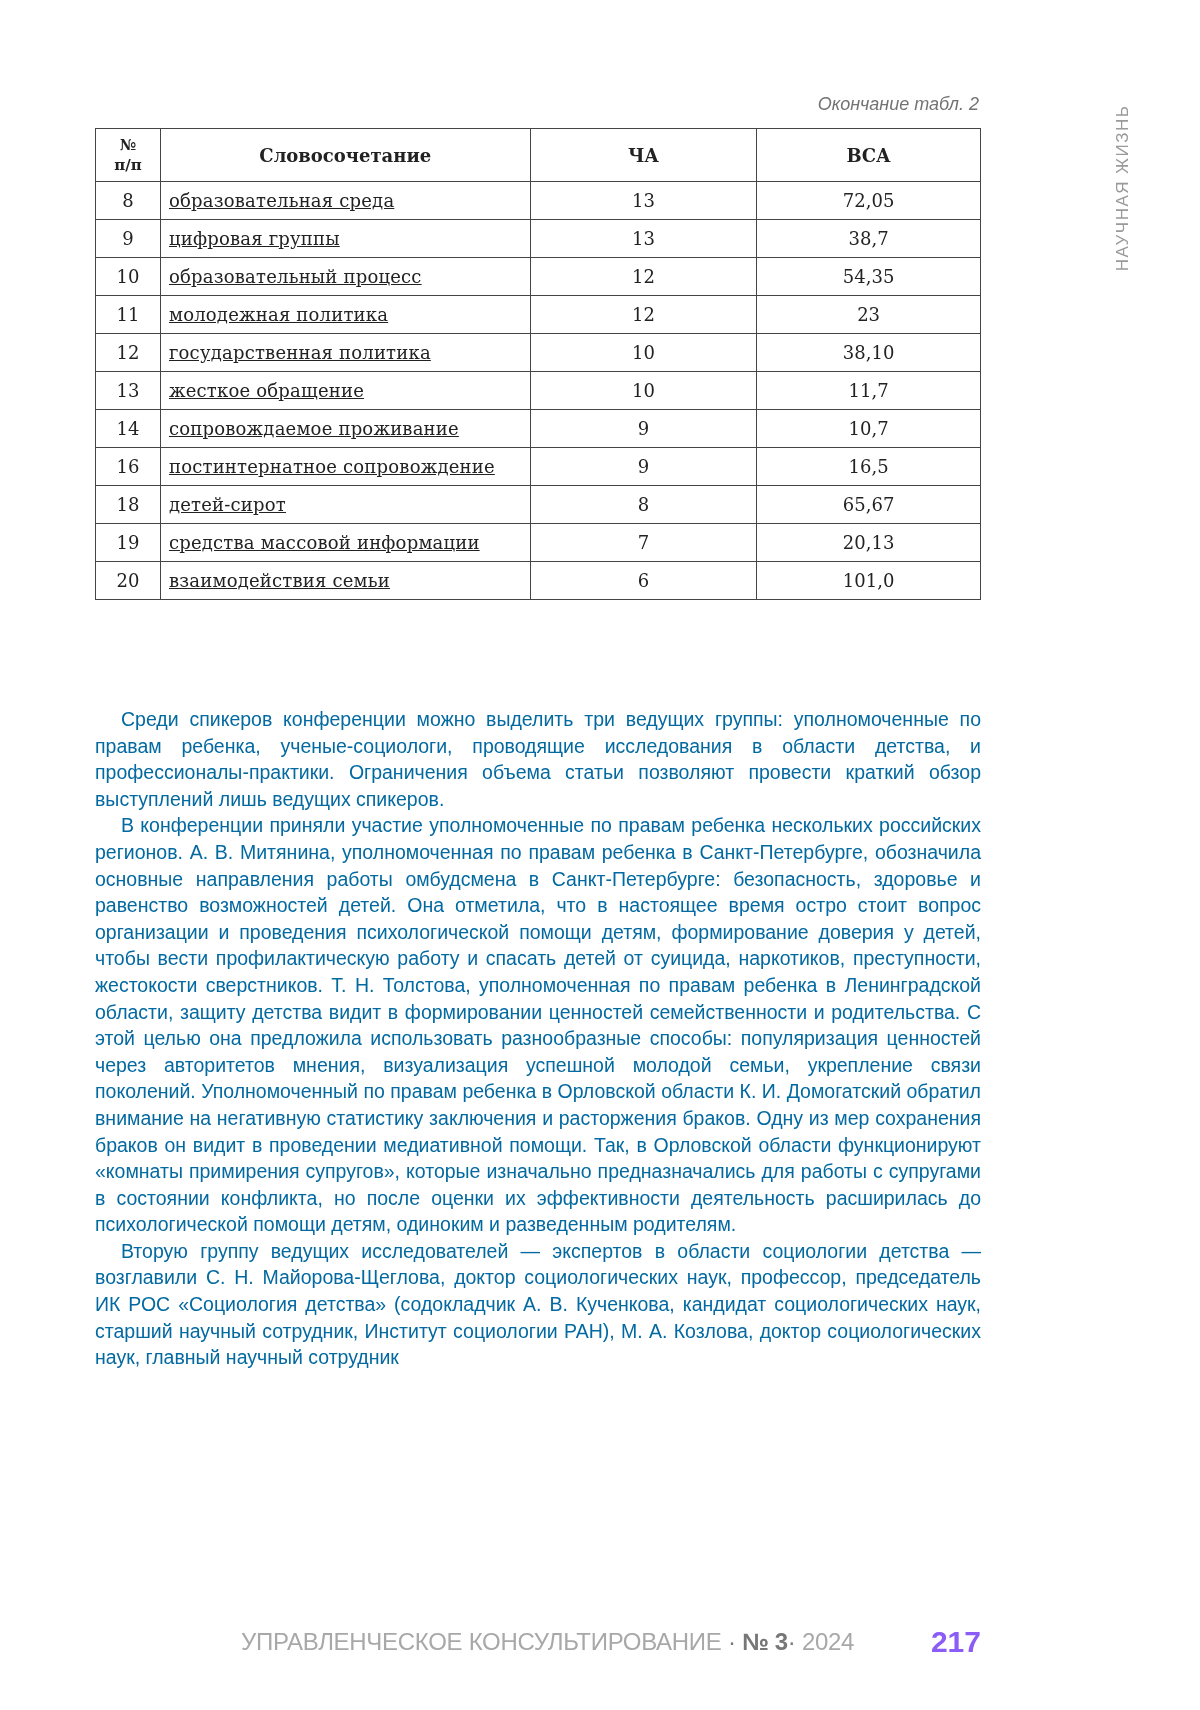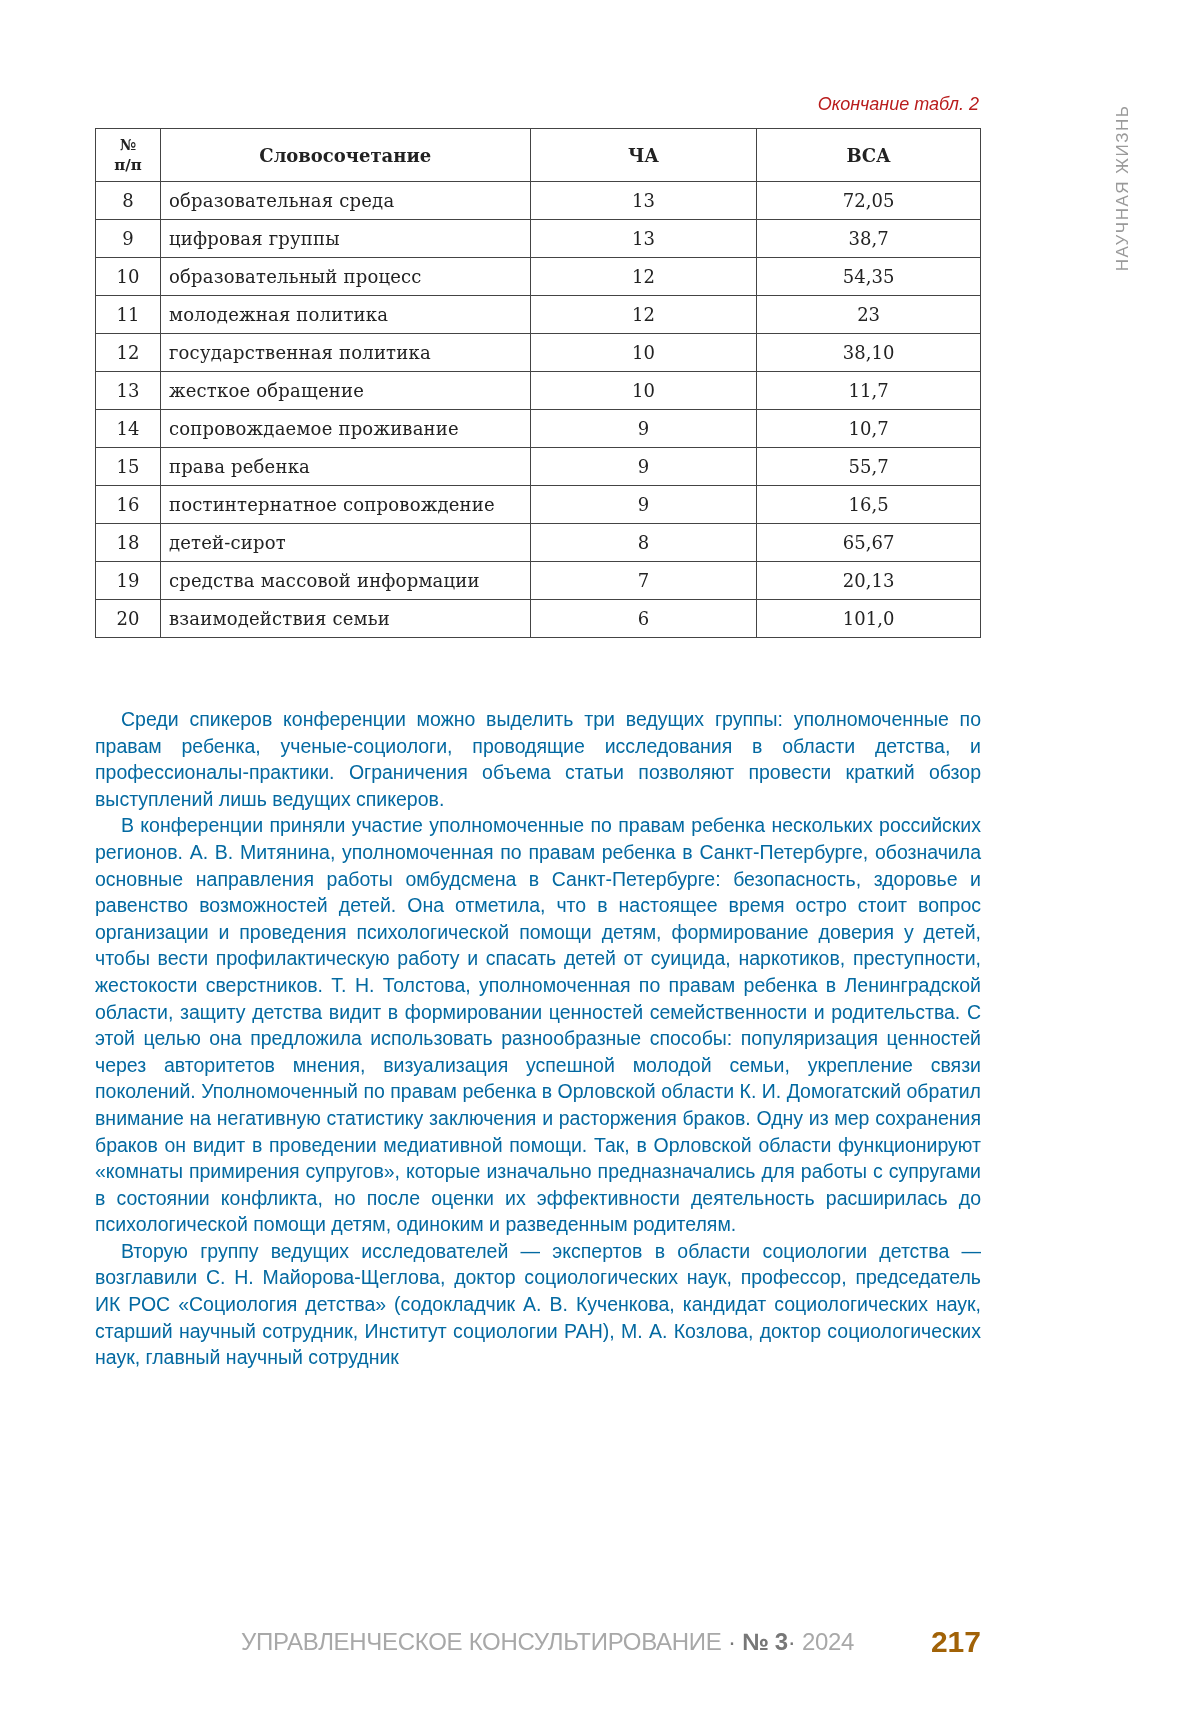--- a/index.html
+++ b/index.html
@@ -2,21 +2,21 @@
 <html><head>
   <meta charset="utf-8">
   <style>
     * { box-sizing: border-box; margin: 0; padding: 0; }
     html, body { width: 1200px; height: 1710px; background: #ffffff; }
     body { position: relative; overflow: hidden; color: #2a2a2a; }
 
     .continuation-label {
       position: absolute; top: 94px; right: 221px;
       font-family: "Liberation Sans", sans-serif; font-style: italic;
-      font-size: 18px; color: #b91c1c;
+      font-size: 18px; color: #737373;
     }
 
     .side-label {
       position: absolute; left: 1110px; top: 95px; width: 26px; height: 185px;
       display: flex; align-items: center; justify-content: center;
     }
     .side-label span {
       display: block; transform: rotate(-90deg); white-space: nowrap;
       font-family: "Liberation Sans", sans-serif; font-size: 17px;
       letter-spacing: 1.5px; color: #9a9a9a;
@@ -32,21 +32,21 @@
       height: 38px; padding: 0 8px;
       font-size: 18px; vertical-align: middle;
     }
     .data-table th { height: 53px; font-size: 18px; font-weight: bold; text-align: center; }
     .data-table th.col-num { font-size: 15px; line-height: 20px; }
     .data-table col.c1 { width: 65px; }
     .data-table col.c2 { width: 370px; }
     .data-table col.c3 { width: 227px; }
     .data-table col.c4 { width: 224px; }
     .data-table td.num { text-align: center; }
-    .data-table td.phrase { text-align: left; letter-spacing: 0.2px; }
+    .data-table td.phrase { text-align: left; letter-spacing: 0.2px; text-decoration: underline; }
     .data-table td.center { text-align: center; }
 
     .body-text {
       position: absolute; left: 95px; top: 706px; width: 886px;
       font-family: "Liberation Sans", sans-serif; font-size: 19.5px;
       line-height: 26.6px; color: #0369a1; text-align: justify;
       hyphens: manual;
     }
     .body-text p { text-indent: 26px; }
 
@@ -55,21 +55,21 @@
       display: flex; align-items: center; justify-content: space-between;
     }
     .footer-journal {
       font-family: "Liberation Sans", sans-serif; font-size: 24px;
       color: #a8a8a8; letter-spacing: -0.3px;
     }
     .footer-journal .issue { color: #777; font-weight: bold; }
     .footer-journal .dot { color: #777; }
     .page-number {
       font-family: "Liberation Sans", sans-serif; font-weight: bold;
-      font-size: 30px; color: #a16207;
+      font-size: 30px; color: #8b5cf6;
     }
   </style>
 </head>
 <body>
 
 <div class="continuation-label">Окончание табл. 2</div>
 
 <div class="side-label">
   <span>НАУЧНАЯ ЖИЗНЬ</span>
 </div>
@@ -129,26 +129,20 @@
       <td class="center">10</td>
       <td class="center">11,7</td>
     </tr>
     <tr>
       <td class="num">14</td>
       <td class="phrase">сопровождаемое проживание</td>
       <td class="center">9</td>
       <td class="center">10,7</td>
     </tr>
     <tr>
-      <td class="num">15</td>
-      <td class="phrase">права ребенка</td>
-      <td class="center">9</td>
-      <td class="center">55,7</td>
-    </tr>
-    <tr>
       <td class="num">16</td>
       <td class="phrase">постинтернатное сопровождение</td>
       <td class="center">9</td>
       <td class="center">16,5</td>
     </tr>
     <tr>
       <td class="num">18</td>
       <td class="phrase">детей-сирот</td>
       <td class="center">8</td>
       <td class="center">65,67</td>

